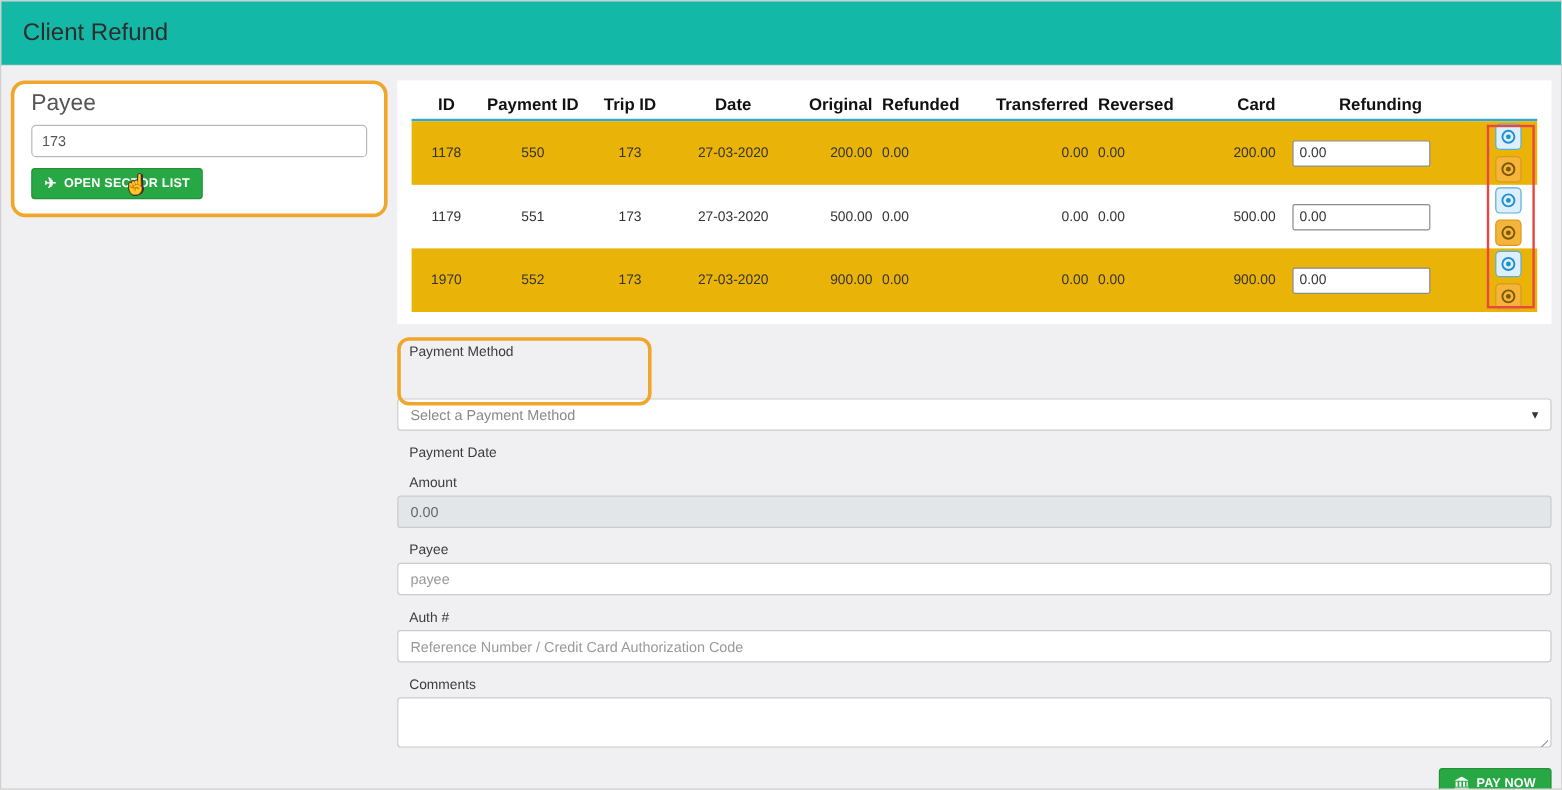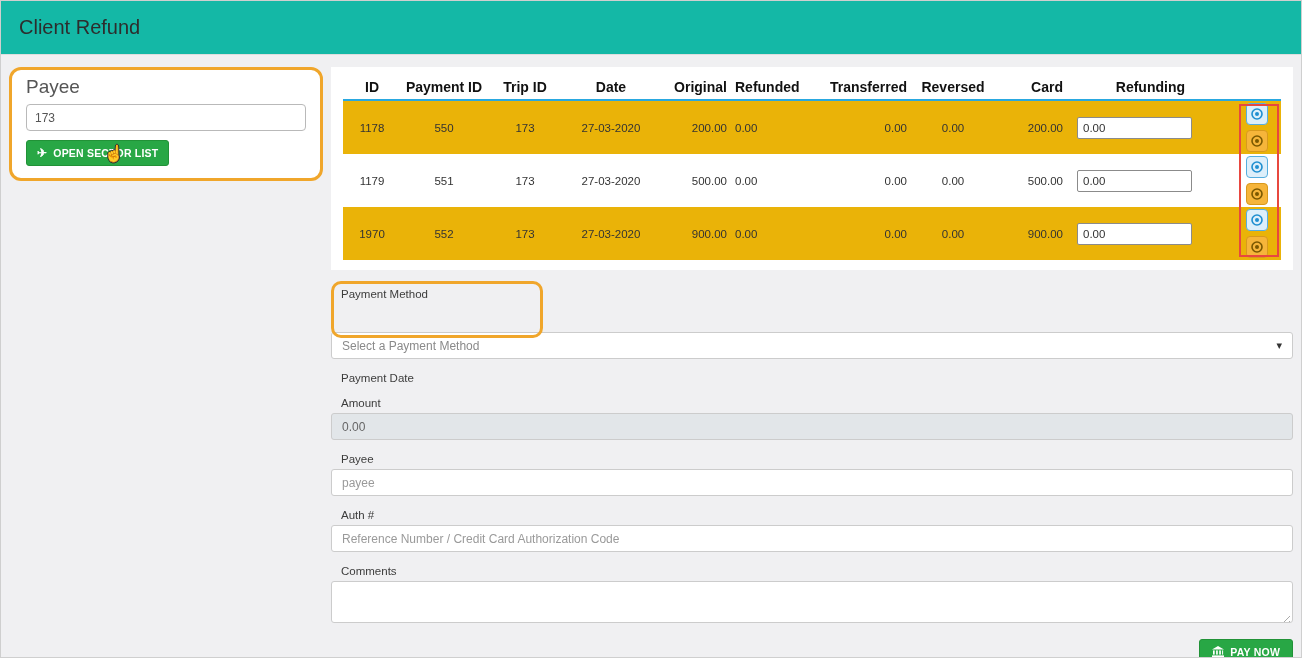--- a/index.html
+++ b/index.html
@@ -59,21 +59,21 @@
   .t-row { display:flex; align-items:center; height:53px; font-size:11.5px; color:#333; }
   .t-row.alt { background:#eab308; }
 
   .c1{width:58px;text-align:center;}
   .c2{width:86px;text-align:center;}
   .c3{width:76px;text-align:center;}
   .c4{width:96px;text-align:center;}
   .c5{width:76px;text-align:right;padding-right:8px;}
   .c6{width:80px;text-align:left;padding-right:8px;}
   .c7{width:100px;text-align:right;padding-right:8px;}
-  .c8{width:84px;text-align:center;padding-right:8px;}
+  .c8{width:84px;text-align:left;padding-right:8px;}
   .c9{width:72px;text-align:right;padding-right:8px;}
   .c10{flex:1;}
   .t-head .c10{text-align:right;padding-right:48px;}
   .t-row .c10{padding-left:6px;}
   .c-act{width:48px;display:flex;flex-direction:column;align-items:center;justify-content:center;gap:5px;}
 
   .refunding-input {
     width:115px; height:22px; border:1px solid #8b8b8b; border-radius:2px;
     font-size:11.5px; color:#333; padding:0 5px; font-family:inherit; background:#fff;
   }

